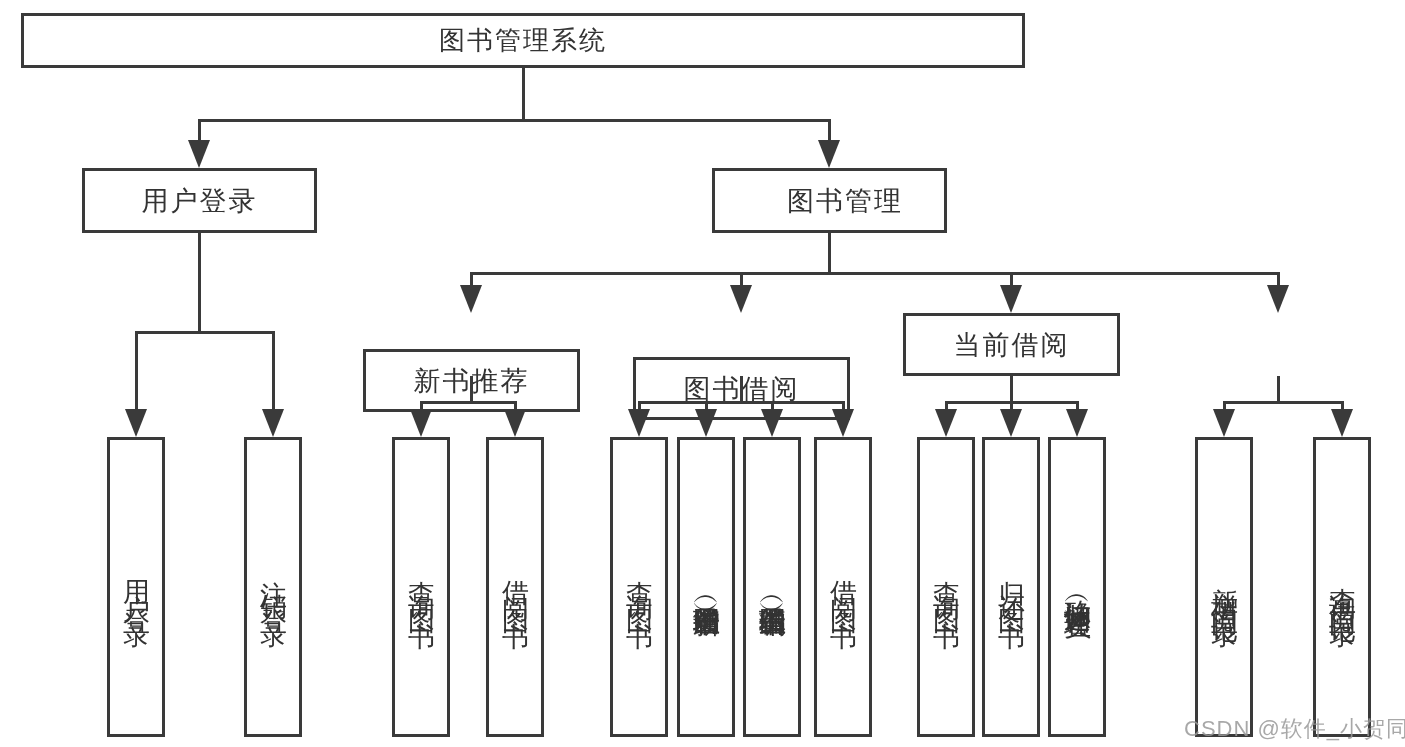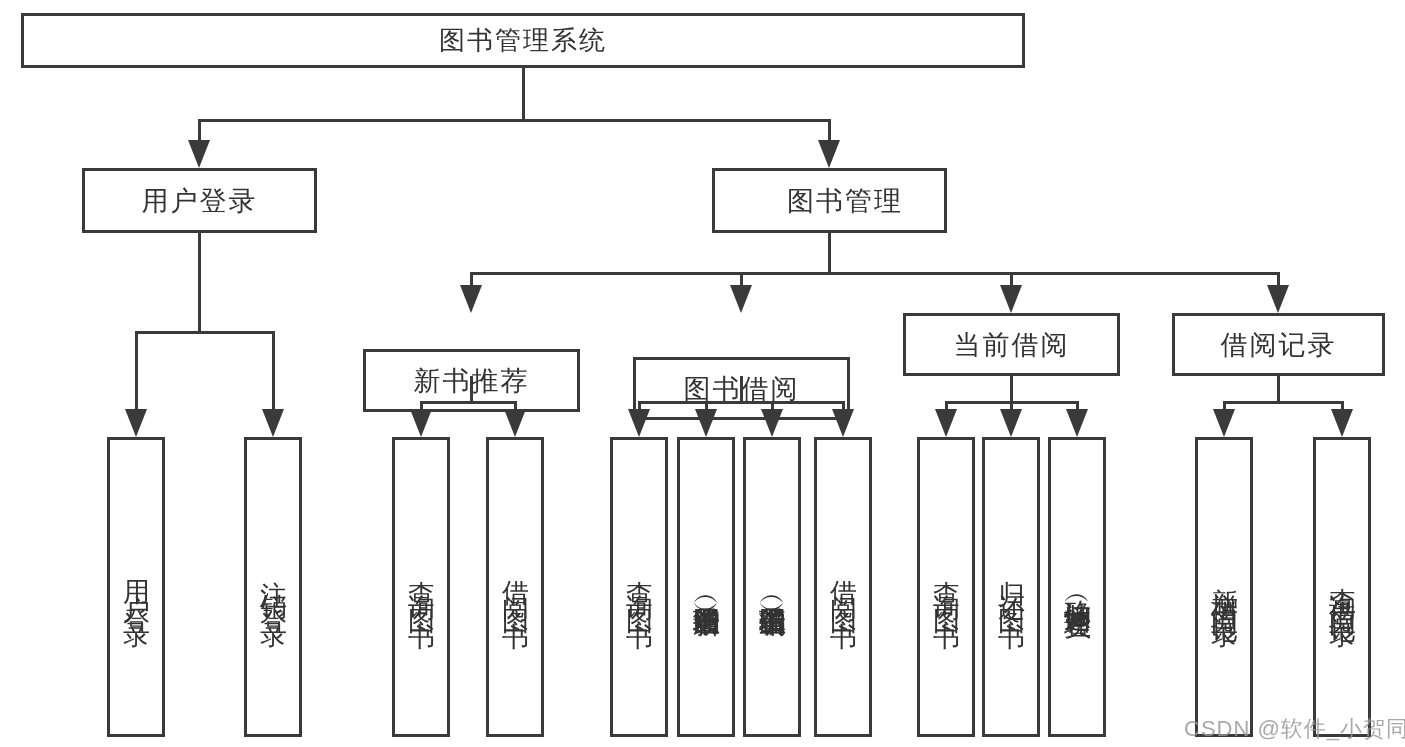--- a/index.html
+++ b/index.html
@@ -78,23 +78,20 @@
 
   <div class="box" style="left:363px;top:313px;width:217px;height:63px;margin-top:36px;">
     <span class="hlabel">新书推荐</span>
   </div>
   <div class="box" style="left:633px;top:313px;width:217px;height:63px;margin-top:44px;">
     <span class="hlabel">图书借阅</span>
   </div>
   <div class="box" style="left:903px;top:313px;width:217px;height:63px;">
     <span class="hlabel">当前借阅</span>
   </div>
-  <div class="box" style="left:1172px;top:313px;width:213px;height:63px;">
-    <span class="hlabel">借阅记录</span>
-  </div>
 
   <div class="vline" style="left:471px;top:376px;height:28px;"></div>
   <div class="hline" style="left:421px;top:401px;width:94px;"></div>
   <div class="vline" style="left:421px;top:401px;height:11px;"></div>
   <div class="arr" style="left:421px;top:409px;"></div>
   <div class="vline" style="left:515px;top:401px;height:11px;"></div>
   <div class="arr" style="left:515px;top:409px;"></div>
 
   <div class="vline" style="left:741px;top:376px;height:28px;"></div>
   <div class="hline" style="left:639px;top:401px;width:204px;"></div>

